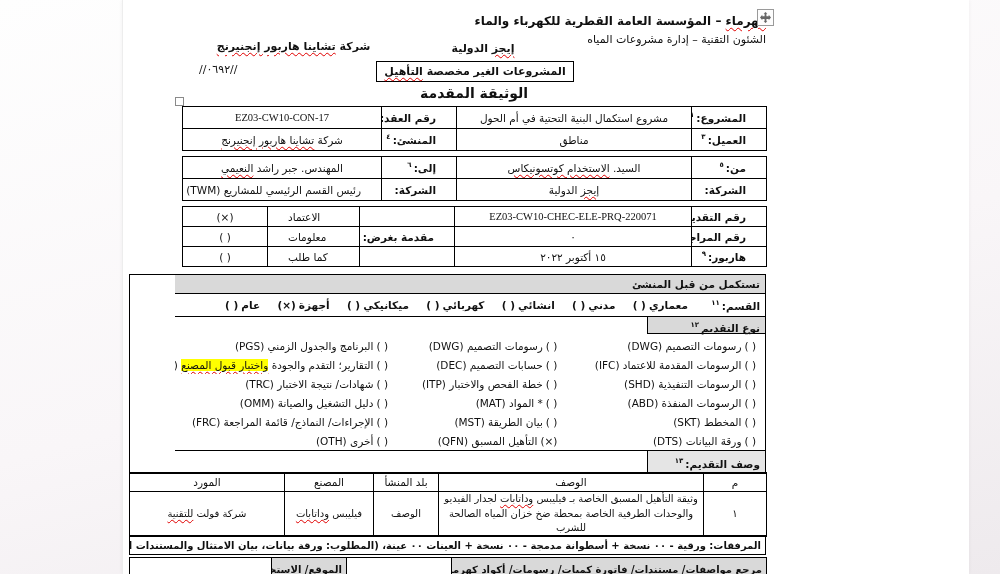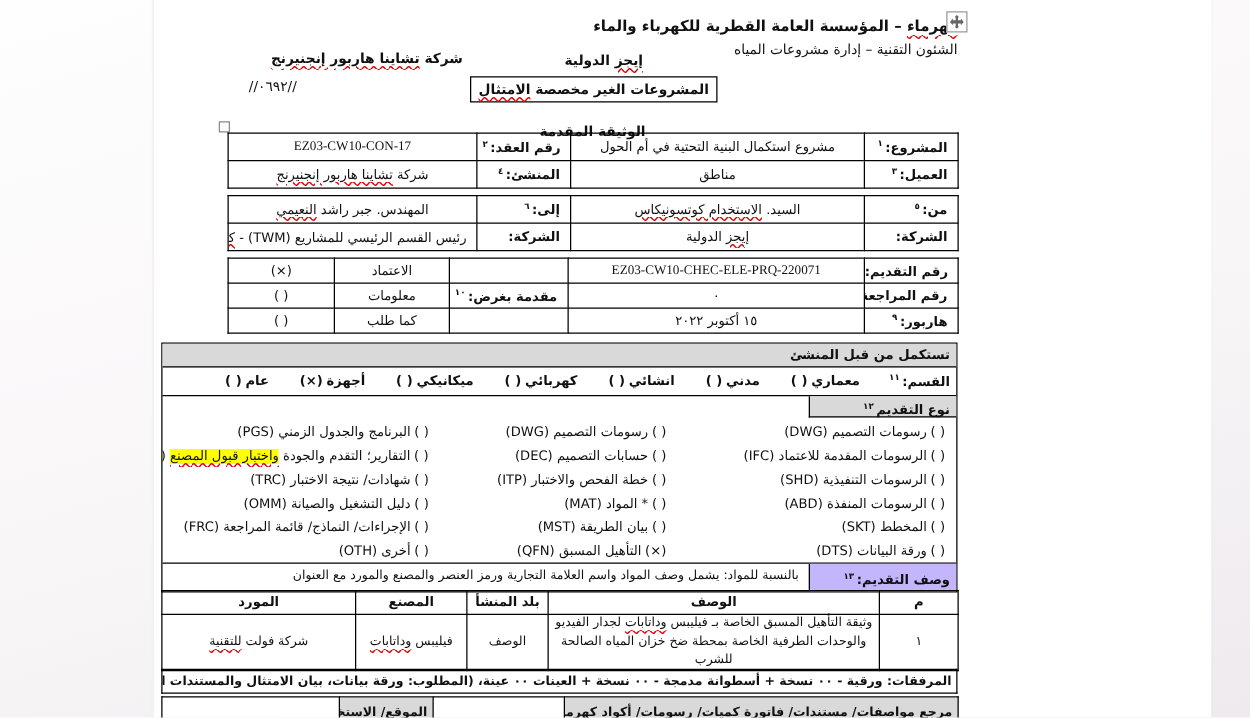--- a/index.html
+++ b/index.html
@@ -16,67 +16,67 @@
   .rtl{direction:rtl;}
   
   .org{right:203px;top:14px;text-align:right;}
   .org-line1{font-size:12px;font-weight:bold;line-height:15px;}
   .org-line2{font-size:11px;line-height:14px;margin-top:4px;}
   .contractor{left:88px;top:40px;width:165px;text-align:center;font-size:11px;font-weight:bold;}
   .consultant{left:310px;top:42px;width:100px;text-align:center;font-size:11px;font-weight:bold;}
   .refnum{left:76px;top:63px;font-size:11px;}
   .boxtitle{left:253px;top:61px;width:196px;height:19px;border:1.5px solid #000;
     text-align:center;font-size:11px;font-weight:bold;line-height:19px;}
-  .doctitle{left:253px;top:99px;width:196px;text-align:center;font-size:11px;font-weight:bold;}
+  .doctitle{left:253px;top:85px;width:196px;text-align:center;font-size:14px;font-weight:bold;}
   .movehandle{left:634px;top:9px;width:15px;height:15px;border:1px solid #9a9a9a;background:#fdfdfd;
     display:flex;align-items:center;justify-content:center;}
   .selsquare{left:52px;top:97px;width:7px;height:7px;border:1px solid #8a8a8a;background:#fff;}
   
   table{border-collapse:collapse;table-layout:fixed;}
   .doc-table{border:1.5px solid #000;}
-  .doc-table td{border:1px solid #000;height:21px;padding:0 8px;overflow:hidden;white-space:nowrap;
+  .doc-table td{border:1px solid #000;height:21px;padding:0 20px;overflow:hidden;white-space:nowrap;
     font-size:10.5px;vertical-align:middle;}
   .tbl1{left:59px;top:106px;width:584px;}
   .tbl2{left:59px;top:156px;width:584px;}
   .tbl3{left:59px;top:206px;width:584px;}
   .tbl3 td{height:19px;}
   .lab{font-weight:bold;text-align:right;}
   .val{text-align:center;}
   .sm{font-size:10px;}
   .serif{font-family:"Liberation Serif","DejaVu Sans",serif;font-size:11.5px;}
-  .pur{text-align:center;font-size:10.5px;}
+  .pur{text-align:left;font-size:10.5px;}
   .boxcell{text-align:center;font-size:10.5px;}
   
-  .sec{left:6px;top:274px;width:637px;border:1.5px solid #000;box-sizing:border-box;direction:rtl;}
+  .sec{left:6px;top:274px;width:637px;border:1.5px solid #000;box-sizing:border-box;direction:rtl;padding-left:45px;}
   .sec-bar{height:18px;background:#d9d9d9;border-bottom:1px solid #000;font-weight:bold;
     font-size:10.5px;line-height:18px;padding-right:5px;}
   .sec-dept{height:22px;border-bottom:1px solid #000;display:flex;align-items:center;font-size:10.5px;}
   .dept-label{width:70px;padding-right:5px;font-weight:bold;flex:none;}
   .dept-items{flex:1;display:flex;justify-content:space-between;padding-left:50px;padding-right:2px;
     font-weight:bold;}
   .ditem{display:flex;gap:3px;}
   .sec-typebar{height:17px;display:flex;}
   .typebar-cell{width:118px;box-sizing:border-box;background:#d9d9d9;border-left:1px solid #000;
     border-bottom:1px solid #000;font-weight:bold;font-size:10.5px;line-height:16px;padding-right:5px;}
   .sec-grid{height:116px;display:flex;padding-top:2px;box-sizing:border-box;}
   .gcol{display:flex;flex-direction:column;}
   .gcol.r{width:224px;}
   .gcol.m{width:191px;}
   .gcol.l{width:222px;}
   .titem{height:19px;display:flex;align-items:center;gap:3px;padding-right:9px;font-size:10.5px;
     box-sizing:border-box;white-space:nowrap;overflow:hidden;}
   .sec-desc{height:22px;border-top:1px solid #000;display:flex;align-items:stretch;}
-  .desc-cell{width:118px;box-sizing:border-box;background:#c4b5fd;border-left:1px solid #000;
+  .desc-cell{width:118px;box-sizing:border-box;background:#e5e5e5;border-left:1px solid #000;
     font-weight:bold;font-size:10.5px;line-height:20px;padding-right:5px;flex:none;}
   .desc-text{flex:1;text-align:right;padding-right:8px;font-size:10px;line-height:20px;
     white-space:nowrap;overflow:hidden;}
   
   .mt{left:6px;top:472px;width:637px;border:1.5px solid #000;}
   .mt td{border:1px solid #000;font-size:10px;padding:0 3px;vertical-align:middle;text-align:center;}
-  .mt .mh td{height:18px;font-weight:bold;font-size:10.5px;}
+  .mt .mh td{height:18px;font-weight:normal;font-size:10.5px;}
   .mt .mr td{height:38px;}
   .mt .desc{white-space:normal;line-height:1.45;}
   
   .attach{left:6px;top:535px;width:637px;border:1.5px solid #000;}
   .attach td{border:1px solid #000;height:18px;font-size:10px;font-weight:bold;text-align:right;
     padding:0 4px;white-space:nowrap;overflow:hidden;}
   .ft{left:6px;top:557px;width:637px;border:1.5px solid #000;}
   .ft td{border:1px solid #000;height:22px;font-size:10px;padding:0 4px;white-space:nowrap;
     overflow:hidden;vertical-align:middle;}
   .gray{background:#d9d9d9;font-weight:bold;text-align:right;}
@@ -87,21 +87,21 @@
 <div class="stage">
   <div class="page">
 
     <div class="abs org rtl">
       <div class="org-line1"><span class="sq">كهرماء</span><span> – المؤسسة العامة القطرية للكهرباء والماء</span></div>
       <div class="org-line2">الشئون التقنية – إدارة مشروعات المياه</div>
     </div>
     <div class="abs contractor rtl"><span>شركة </span><span class="sq">تشاينا هاربور إنجنيرنج</span></div>
     <div class="abs consultant rtl"><span class="sq">إيجز</span><span> الدولية</span></div>
     <div class="abs refnum rtl">//٠٦٩٢//</div>
-    <div class="abs boxtitle rtl"><span>المشروعات الغير مخصصة </span><span class="sq">الامتثال</span></div>
+    <div class="abs boxtitle rtl"><span>المشروعات الغير مخصصة </span><span class="sq">التأهيل</span></div>
     <div class="abs doctitle rtl">الوثيقة المقدمة</div>
 
     <div class="abs movehandle">
       <svg width="11" height="11" viewBox="0 0 12 12">
           <path d="M6 0l2 2H7v2.5h2.5V3L12 6 9.5 9V7.5H7V10h1L6 12 4 10h1V7.5H2.5V9L0 6l2.5-3v1.5H5V2H4z" fill="#666"></path>
         </svg>
     </div>
     <div class="abs selsquare"></div>
 
     <table class="abs doc-table tbl1" dir="rtl">
@@ -300,21 +300,20 @@
             </div>
           <div class="titem">
               <span>( )</span>
               <span>أخرى (OTH)</span>
             </div>
         </div>
       </div>
 
       <div class="sec-desc">
         <div class="desc-cell"><span>وصف التقديم:</span><span class="sup">١٣</span></div>
-        <div class="desc-text">بالنسبة للمواد: يشمل وصف المواد واسم العلامة التجارية ورمز العنصر والمصنع والمورد مع العنوان</div>
       </div>
     </div>
 
     <table class="abs mt" dir="rtl">
       <colgroup>
           <col style="width:63px">
           <col style="width:265px">
           <col style="width:65px">
           <col style="width:89px">
           <col style="width:155px">

